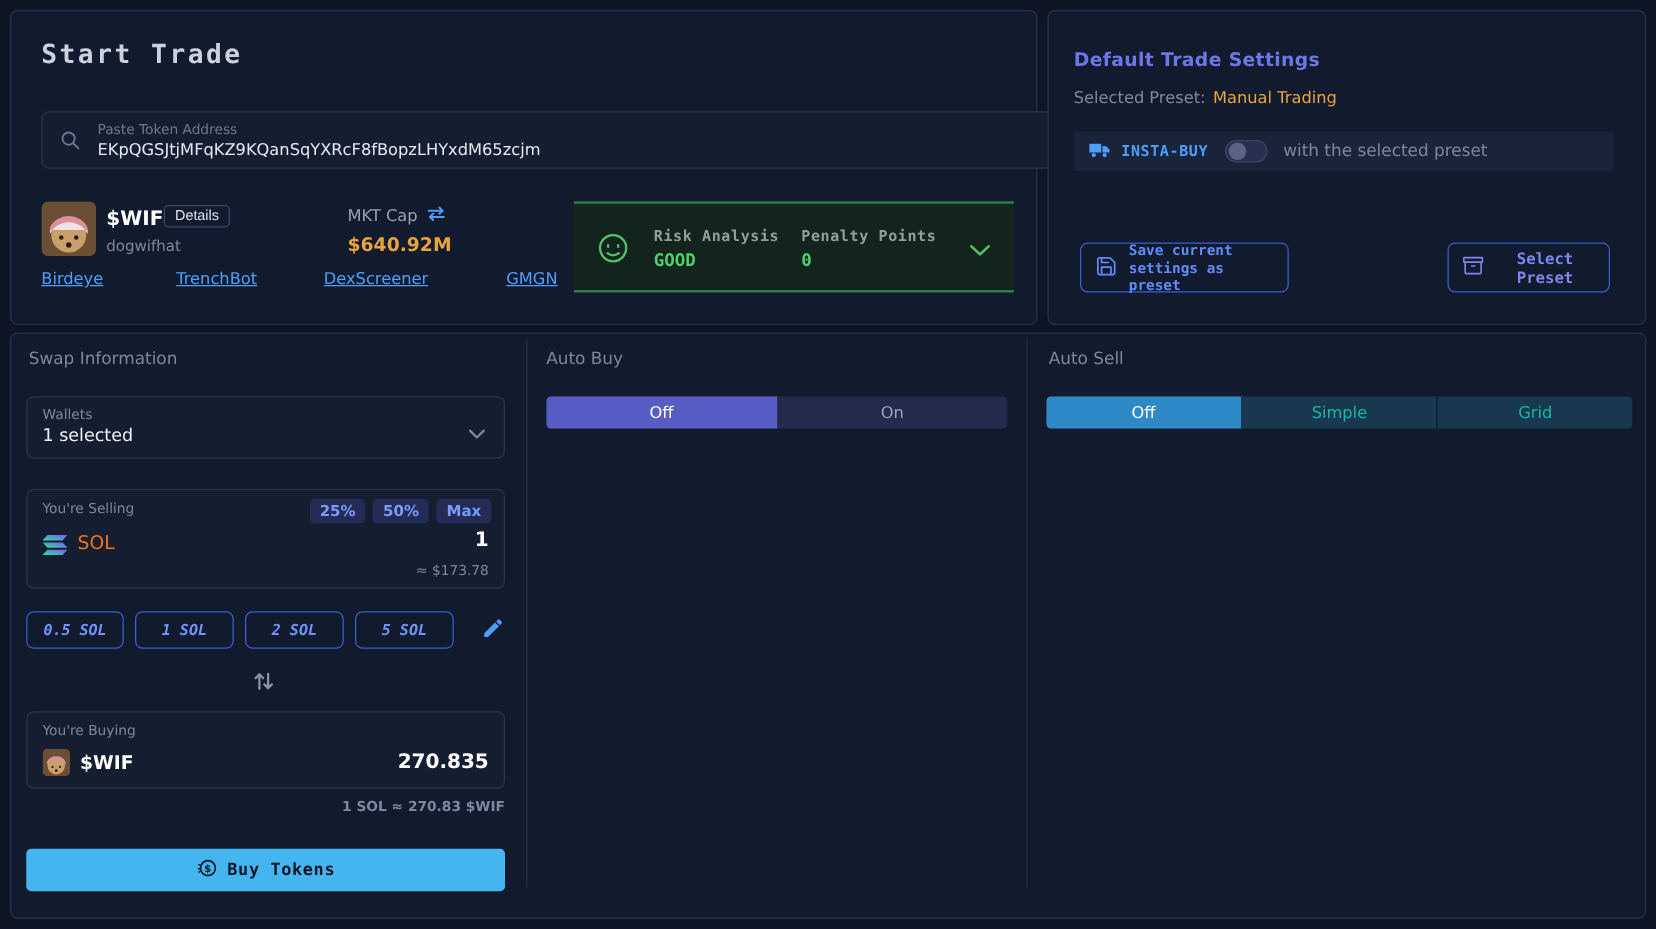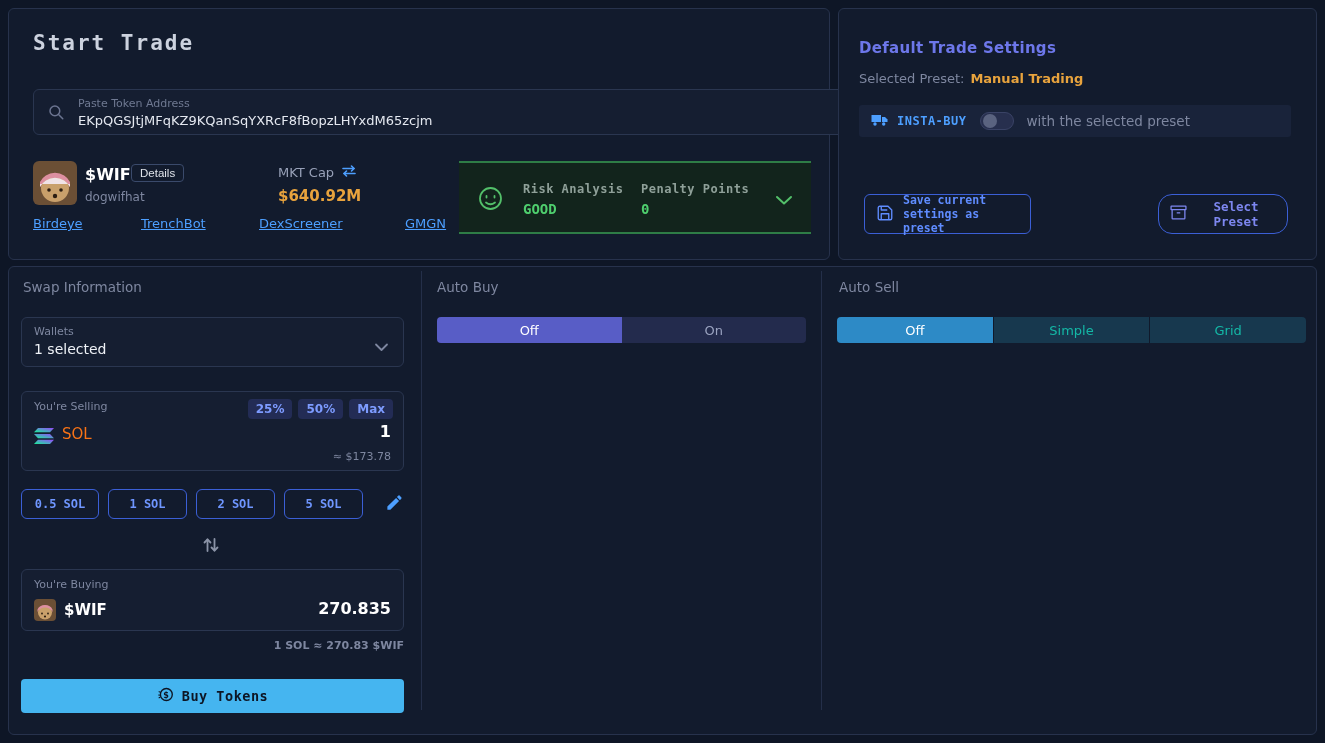--- a/index.html
+++ b/index.html
@@ -43,50 +43,50 @@
   .mkt-value{position:absolute;left:269px;top:178px;font-size:15px;font-weight:bold;color:var(--orange);}
   .risk-box{position:absolute;left:450px;top:152px;width:352px;height:73px;background:#12241c;border-top:2px solid #2e7d46;border-bottom:2px solid #2e7d46;cursor:pointer;padding-left:12px;}
   .risk-box .face{position:absolute;left:18px;top:22px;}
   .risk-lbl{position:absolute;top:19px;font-size:12px;font-weight:bold;letter-spacing:0.5px;color:#8fa099;}
   .risk-val{position:absolute;top:38px;font-size:14px;font-weight:bold;color:var(--green);}
   .risk-chev{position:absolute;right:18px;top:28px;}
 
   
   .se-title{position:absolute;left:20px;top:30px;font-size:15px;font-weight:bold;color:var(--purple);letter-spacing:0.3px;}
   .se-preset{position:absolute;left:20px;top:62px;font-size:13px;color:var(--muted);}
-  .se-preset b{color:var(--orange);font-weight:bold;margin-left:6px;}
+  .se-preset b{color:var(--orange);font-weight:normal;margin-left:6px;}
   .insta-bar{position:absolute;left:20px;top:96px;width:432px;height:32px;background:#19233a;border-radius:3px;display:flex;align-items:center;padding:0 12px;gap:9px;}
   .insta-lbl{font-size:12px;font-weight:bold;color:var(--link);letter-spacing:0.5px;}
   .toggle{width:34px;height:18px;border-radius:9px;background:#272f4e;border:1px solid #3a4366;position:relative;cursor:pointer;margin:0 4px;}
   .toggle .knob{position:absolute;left:2px;top:1px;width:14px;height:14px;border-radius:50%;background:#5a6380;}
   .insta-suffix{font-size:13.5px;color:var(--muted);}
   .outline-btn{position:absolute;display:flex;align-items:center;gap:9px;border:1px solid var(--blue-btn-border);border-radius:6px;background:transparent;cursor:pointer;padding:16px 11px;}
   .save-btn{left:25px;top:185px;width:167px;height:40px;}
   .save-btn .txt{font-size:11.5px;font-weight:bold;color:#5f8cff;line-height:14px;text-align:left;width:128px;}
-  .select-btn{left:319px;top:185px;width:130px;height:40px;justify-content:center;border-radius:14px;}
+  .select-btn{left:319px;top:185px;width:130px;height:40px;justify-content:center;}
   .select-btn .txt{font-size:12.5px;font-weight:bold;color:#7d87f0;}
 
   
   .col-label{position:absolute;top:12px;font-size:13.5px;color:var(--muted);}
   .vdiv{position:absolute;top:4px;bottom:24px;width:1px;background:#242f49;}
   .box{position:absolute;background:var(--box);border:1px solid var(--box-border);border-radius:6px;}
   .wallets{left:12px;top:50px;width:383px;height:50px;cursor:pointer;}
   .wallets .wl{position:absolute;left:12px;top:7px;font-size:11px;color:var(--muted);}
   .wallets .wv{position:absolute;left:12px;top:23px;font-size:14px;color:#eef1f6;}
   .wallets .wchev{position:absolute;right:14px;top:19px;}
   .sellbox{left:12px;top:124px;width:383px;height:80px;}
   .minilabel{position:absolute;left:12px;top:8px;font-size:11px;color:var(--muted);}
   .chips{position:absolute;right:10px;top:7px;display:flex;gap:6px;}
   .chip{background:#232c55;color:#7d9bff;font-size:12px;font-weight:bold;border-radius:4px;padding:3px 8px;cursor:pointer;}
   .sol-row-icon{position:absolute;left:12px;top:36px;}
   .sell-sym{position:absolute;left:40px;top:33px;font-size:15px;color:#f97316;}
   .sell-amt{position:absolute;right:12px;top:30px;font-size:16px;font-weight:bold;color:#fff;cursor:text;}
   .sell-usd{position:absolute;right:12px;top:58px;font-size:11px;color:var(--muted);}
   .amt-row{position:absolute;left:12px;top:222px;width:383px;height:30px;display:flex;align-items:center;}
-  .amt-btn{flex:0 0 79px;margin-right:9px;height:30px;border:1px solid var(--blue-btn-border);border-radius:6px;background:transparent;color:var(--blue-btn-text);font-size:12px;font-weight:bold;cursor:pointer;font-family:"DejaVu Sans Mono","Liberation Mono",monospace;}
+  .amt-btn{flex:0 0 79px;margin-right:9px;height:30px;border:1px solid var(--blue-btn-border);border-radius:6px;background:transparent;color:var(--blue-btn-text);font-size:12px;font-weight:bold;cursor:pointer;font-family:"DejaVu Sans Mono","Liberation Mono",monospace;font-style:italic;}
   .amt-btn:first-child{flex-basis:78px;}
   .pencil{margin-left:auto;cursor:pointer;}
   .swap-dir{position:absolute;left:192px;top:268px;cursor:pointer;}
   .buybox{left:12px;top:302px;width:383px;height:62px;}
   .buy-avatar{position:absolute;left:12px;top:29px;width:22px;height:22px;border-radius:4px;overflow:hidden;}
   .buy-sym{position:absolute;left:42px;top:31px;font-size:15px;font-weight:bold;color:#fff;}
   .buy-amt{position:absolute;right:12px;top:29px;font-size:16px;font-weight:bold;color:#fff;}
   .rate{position:absolute;left:12px;top:372px;width:383px;text-align:right;font-size:11px;font-weight:bold;color:var(--muted);}
   .buy-btn{position:absolute;left:12px;top:412px;width:383px;height:34px;background:var(--buy);border:none;border-radius:4px;color:#0d1524;font-size:13.5px;font-weight:bold;letter-spacing:0.5px;cursor:pointer;display:flex;align-items:center;justify-content:center;gap:8px;font-family:"DejaVu Sans Mono","Liberation Mono",monospace;}
   .seg{position:absolute;top:50px;height:26px;display:flex;border-radius:4px;overflow:hidden;}

